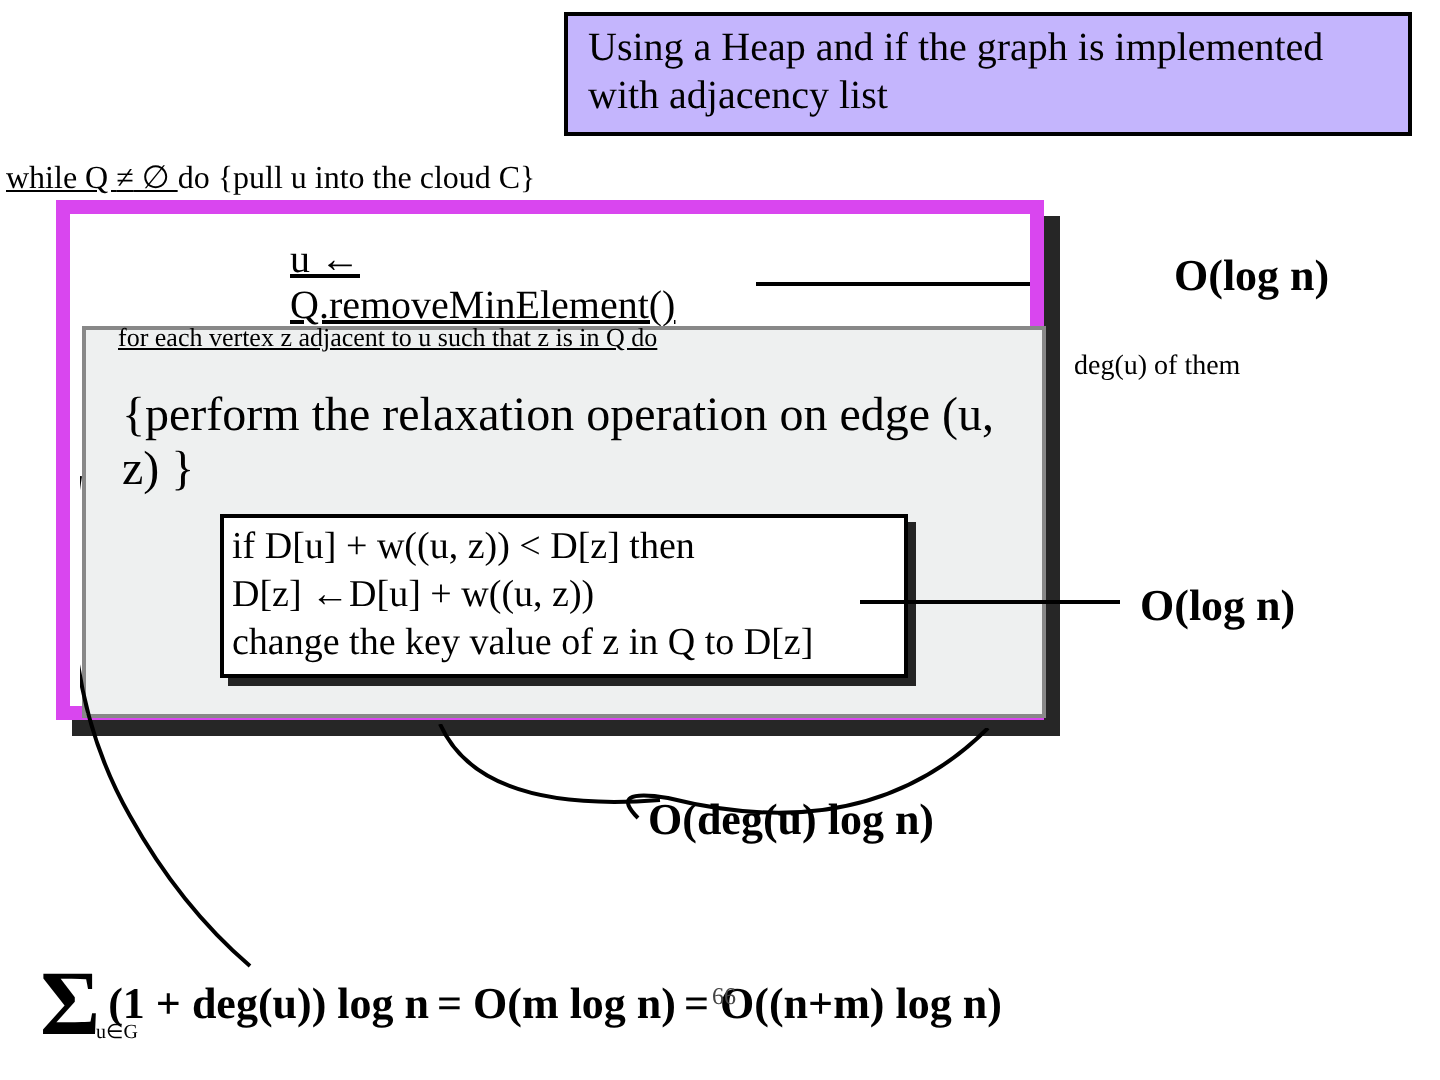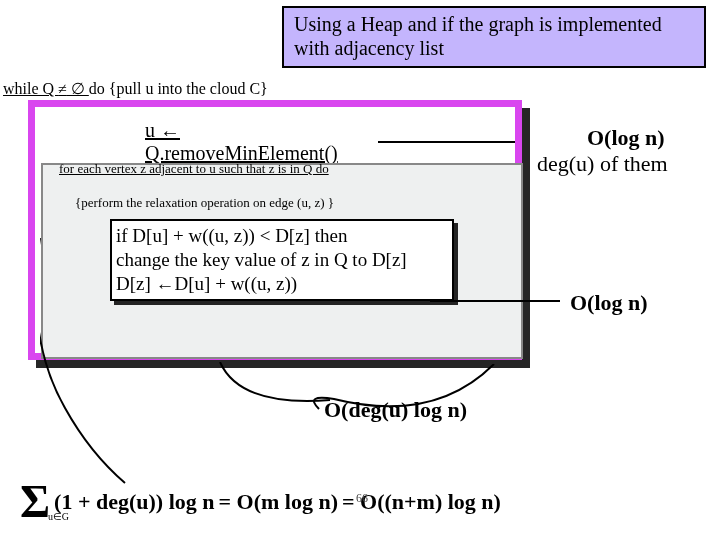--- a/index.html
+++ b/index.html
@@ -7,24 +7,24 @@
   .callout-box{position:absolute;left:282px;top:6px;width:424px;height:62px;border:2px solid #000;background:#c4b5fd;padding:4px 10px;font-size:20px;line-height:24px}
   .while-line{position:absolute;left:3px;top:79px;font-size:16px}
   .sym{font-family:"Times New Roman",serif}
   .under{text-decoration:underline}
   .inner-box{position:absolute;left:28px;top:100px;width:494px;height:260px;border:7px solid #d946ef;background:#fff;box-shadow:8px 8px 0 rgba(0,0,0,.85)}
   .remove-line-wrap{position:absolute;left:110px;top:12px;display:flex;align-items:flex-end}
   .remove-line{font-size:20px;text-decoration:underline}
   .pointer-h{height:2px;background:#000;align-self:center;margin-left:6px}
   .for-each-panel{position:absolute;left:6px;top:56px;width:482px;height:196px;background:#eef0f0;border:2px solid #888}
   .for-each-line{font-size:13px;text-decoration:underline;line-height:24px;padding-left:16px;margin-top:-8px}
-  .perform-line{font-size:13px;margin:14px 0 8px 32px}
+  .perform-line{font-size:24px;margin:14px 0 8px 18px}
   .ifblock{margin:0 auto;width:344px;border:2px solid #000;background:#fff;box-shadow:4px 4px 0 rgba(0,0,0,.85);font-size:19px;line-height:24px;text-align:left;padding:3px 4px}
   .comp1{position:absolute;left:587px;top:125px;font-size:22px;font-weight:bold}
-  .comp-deg{position:absolute;left:537px;top:151px;font-size:22px;font-weight:normal}
+  .comp-deg{position:absolute;left:537px;top:176px;font-size:14px;font-weight:normal}
   .comp2{position:absolute;left:570px;top:290px;font-size:22px;font-weight:bold}
   .deg-line{position:absolute;left:324px;top:397px;font-size:22px;font-weight:bold}
   .final{position:absolute;left:20px;top:475px;font-size:22px;font-weight:bold;display:flex;align-items:center;gap:4px}
   .sigma{font-family:"Times New Roman",serif;font-size:46px;font-weight:bold;position:relative}
   .sub-u{font-size:10px;font-weight:normal;position:absolute;bottom:6px;left:28px}
   .slide-no{position:absolute;left:356px;top:491px;font-size:12px;color:#444}
   .curve1{position:absolute;left:210px;top:362px;width:150px;height:52px}
   .curve2{position:absolute;left:234px;top:364px;width:280px;height:70px}
   .curve3{position:absolute;left:40px;top:238px;width:120px;height:260px}
   .pt-line{position:absolute;background:#000;height:2px}
@@ -43,22 +43,22 @@
 <div class="inner-box">
   <div class="remove-line-wrap">
     <span class="remove-line">u ← Q.removeMinElement()</span>
     <div class="pointer-h" style="width:140px"></div>
   </div>
   <div class="for-each-panel">
     <div class="for-each-line">for each vertex z adjacent to u such that z is in Q do</div>
     <div class="perform-line">{perform the relaxation operation on edge (u, z) }</div>
     <div class="ifblock">
       <div>if D[u] + w((u, z)) &lt; D[z] then</div>
+      <div>D[z] ←D[u] + w((u, z))</div>
       <div>change the key value of z in Q to D[z]</div>
-      <div>D[z] ←D[u] + w((u, z))</div>
     </div>
   </div>
 </div>
 
 <div class="pt-line" style="left:430px;top:300px;width:130px"></div>
 
 <div class="comp1">O(log n)</div>
 <div class="comp-deg">deg(u) of them</div>
 <div class="comp2">O(log n)</div>
 

